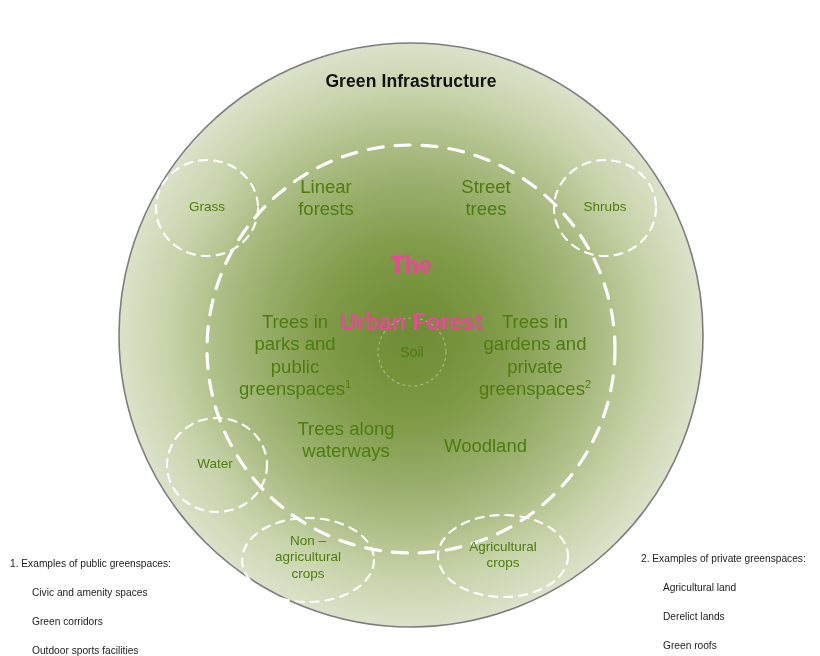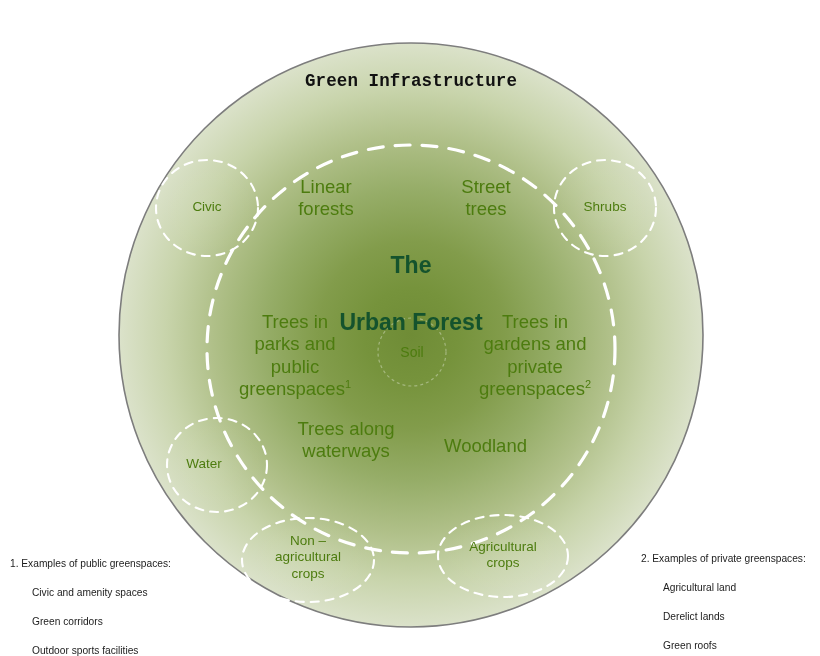--- a/index.html
+++ b/index.html
@@ -40,25 +40,24 @@
     line-height: 1.18;
     white-space: pre-line;
     pointer-events: auto;
   }
   
   .title-gi {
     font-size: 17.5px;
     font-weight: bold;
     letter-spacing: 0.1px;
     color: #111111;
-    font-family: Liberation Mono, monospace;
   }
   
   .core {
-    color: #14532d;
+    color: #ec4899;
     font-weight: bold;
     font-size: 23px;
     line-height: 1.25;
     text-shadow: 0 0 1px rgba(0,0,0,0.08);
   }
   
   .seg {
     font-size: 18.5px;
     line-height: 1.2;
   }
@@ -162,25 +161,25 @@
 greenspaces</span><sup>2</sup>
     </div>
 
     <div class="lbl seg" style="left:266px; top:418px; width:160px;">Trees along
 waterways</div>
 
     <div class="lbl seg" style="left:423px; top:435px; width:125px;">Woodland</div>
 
     <div class="lbl soil" style="left:362px; top:344px; width:100px;">Soil</div>
 
-    <div class="lbl sat" style="left:157px; top:199px; width:100px;">Civic</div>
+    <div class="lbl sat" style="left:157px; top:199px; width:100px;">Grass</div>
 
     <div class="lbl sat" style="left:555px; top:199px; width:100px;">Shrubs</div>
 
-    <div class="lbl sat" style="left:154px; top:456px; width:100px;">Water</div>
+    <div class="lbl sat" style="left:165px; top:456px; width:100px;">Water</div>
 
     <div class="lbl sat" style="left:248px; top:533px; width:120px;">Non –
 agricultural
 crops</div>
 
     <div class="lbl sat" style="left:443px; top:539px; width:120px;">Agricultural
 crops</div>
 
     <div class="note" id="note-left">
       <span class="note-head">1. Examples of public greenspaces:</span>

